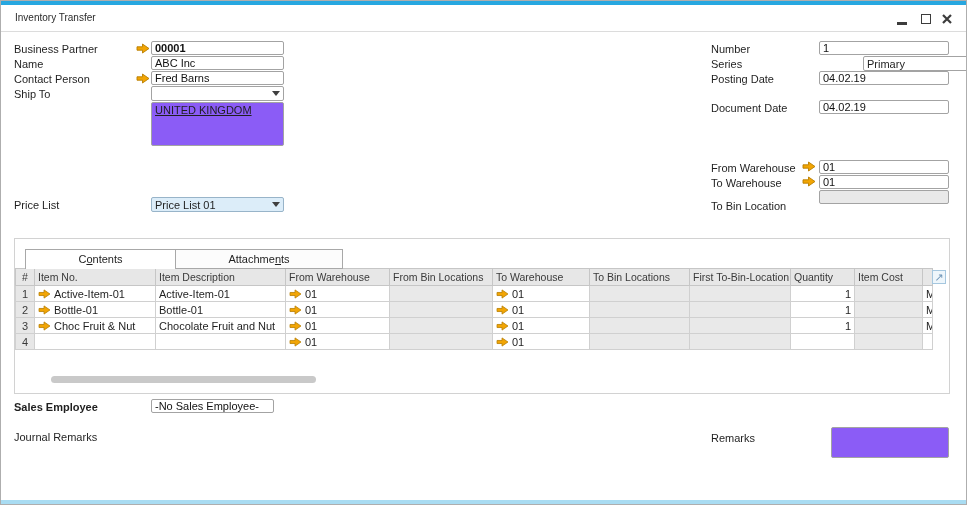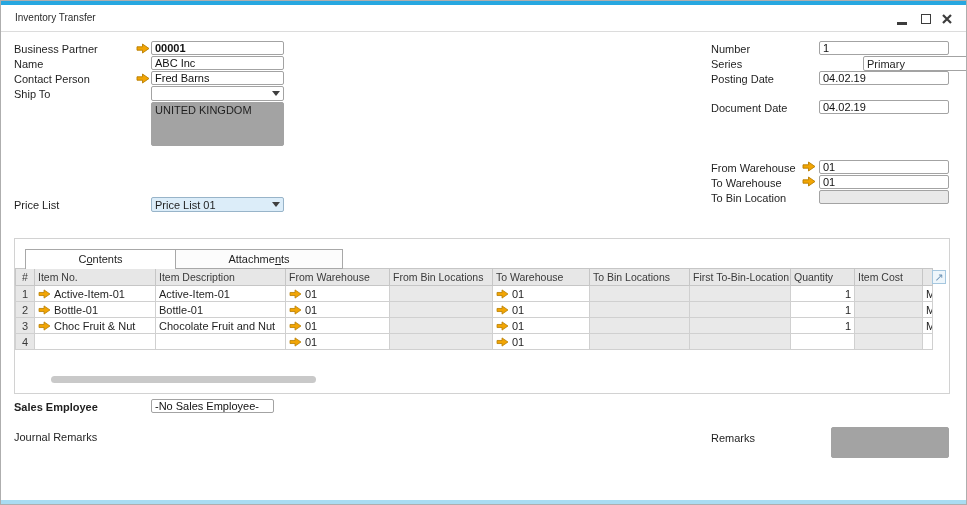--- a/index.html
+++ b/index.html
@@ -19,22 +19,22 @@
   .max-glyph { position:absolute; left:3px; top:3px; width:10px; height:10px; border:1.6px solid #3c3c3c; }
 
   .lbl { position:absolute; white-space:nowrap; color:#1f1f1f; }
   .inp {
     position:absolute; height:14px; border:1px solid #a3a3a3; border-radius:2px;
     background:#fff; font-family:"Liberation Sans",sans-serif; font-size:11px;
     padding:0 3px; color:#111; outline:none;
   }
   .inp.dis { background:#e9e9e9; }
   .box {
-    position:absolute; border:1px solid #a3a3a3; border-radius:2px; background:#a3a3a3;
-    font-size:11px; padding:1px 3px; overflow:hidden; line-height:13px;
+    position:absolute; border:1px solid #a3a3a3; border-radius:2px; background:#8b5cf6;
+    font-size:11px; padding:1px 3px; overflow:hidden; line-height:13px;text-decoration:underline;
   }
   .sel {
     position:absolute; height:15px; border:1px solid #a3a3a3; border-radius:2px; background:#fff;
     display:flex; align-items:center; padding:0 3px; cursor:pointer;
   }
   .sel-blue { background:#dcedf9; border-color:#98b4c9; }
   .sel .sel-text { flex:1; overflow:hidden; white-space:nowrap; }
   .caret-down-icon {
     width:0; height:0; border-left:4px solid transparent; border-right:4px solid transparent;
     border-top:5px solid #3f3f3f; margin-left:3px;
@@ -162,21 +162,21 @@
   <input class="inp" style="left: 818px; top: 159px; width: 130px;" value="01">
 
   <div class="lbl" style="left:710px; top:176px;">To Warehouse</div>
   <span class="arrow-icon" style="left:801px; top:175px;">
       <svg width="14" height="11" viewBox="0 0 14 11">
         <path d="M1 3.8 H6.5 V1 L13 5.5 L6.5 10 V7.2 H1 Z" fill="#F2A504" stroke="#B87E00" stroke-width="0.9"></path>
       </svg>
     </span>
   <input class="inp" style="left: 818px; top: 174px; width: 130px;" value="01">
 
-  <div class="lbl" style="left:710px; top:191px;">To Bin Location</div>
+  <div class="lbl" style="left:710px; top:199px;">To Bin Location</div>
   <input class="inp dis" style="left: 818px; top: 189px; width: 130px;" value="">
 
   <div class="panel">
     <div class="tab tab-active">
       <span>C</span><span class="mnem">o</span><span>ntents</span>
     </div>
     <div class="tab tab-inactive">
       <span>Attachme</span><span class="mnem">n</span><span>ts</span>
     </div>
 

